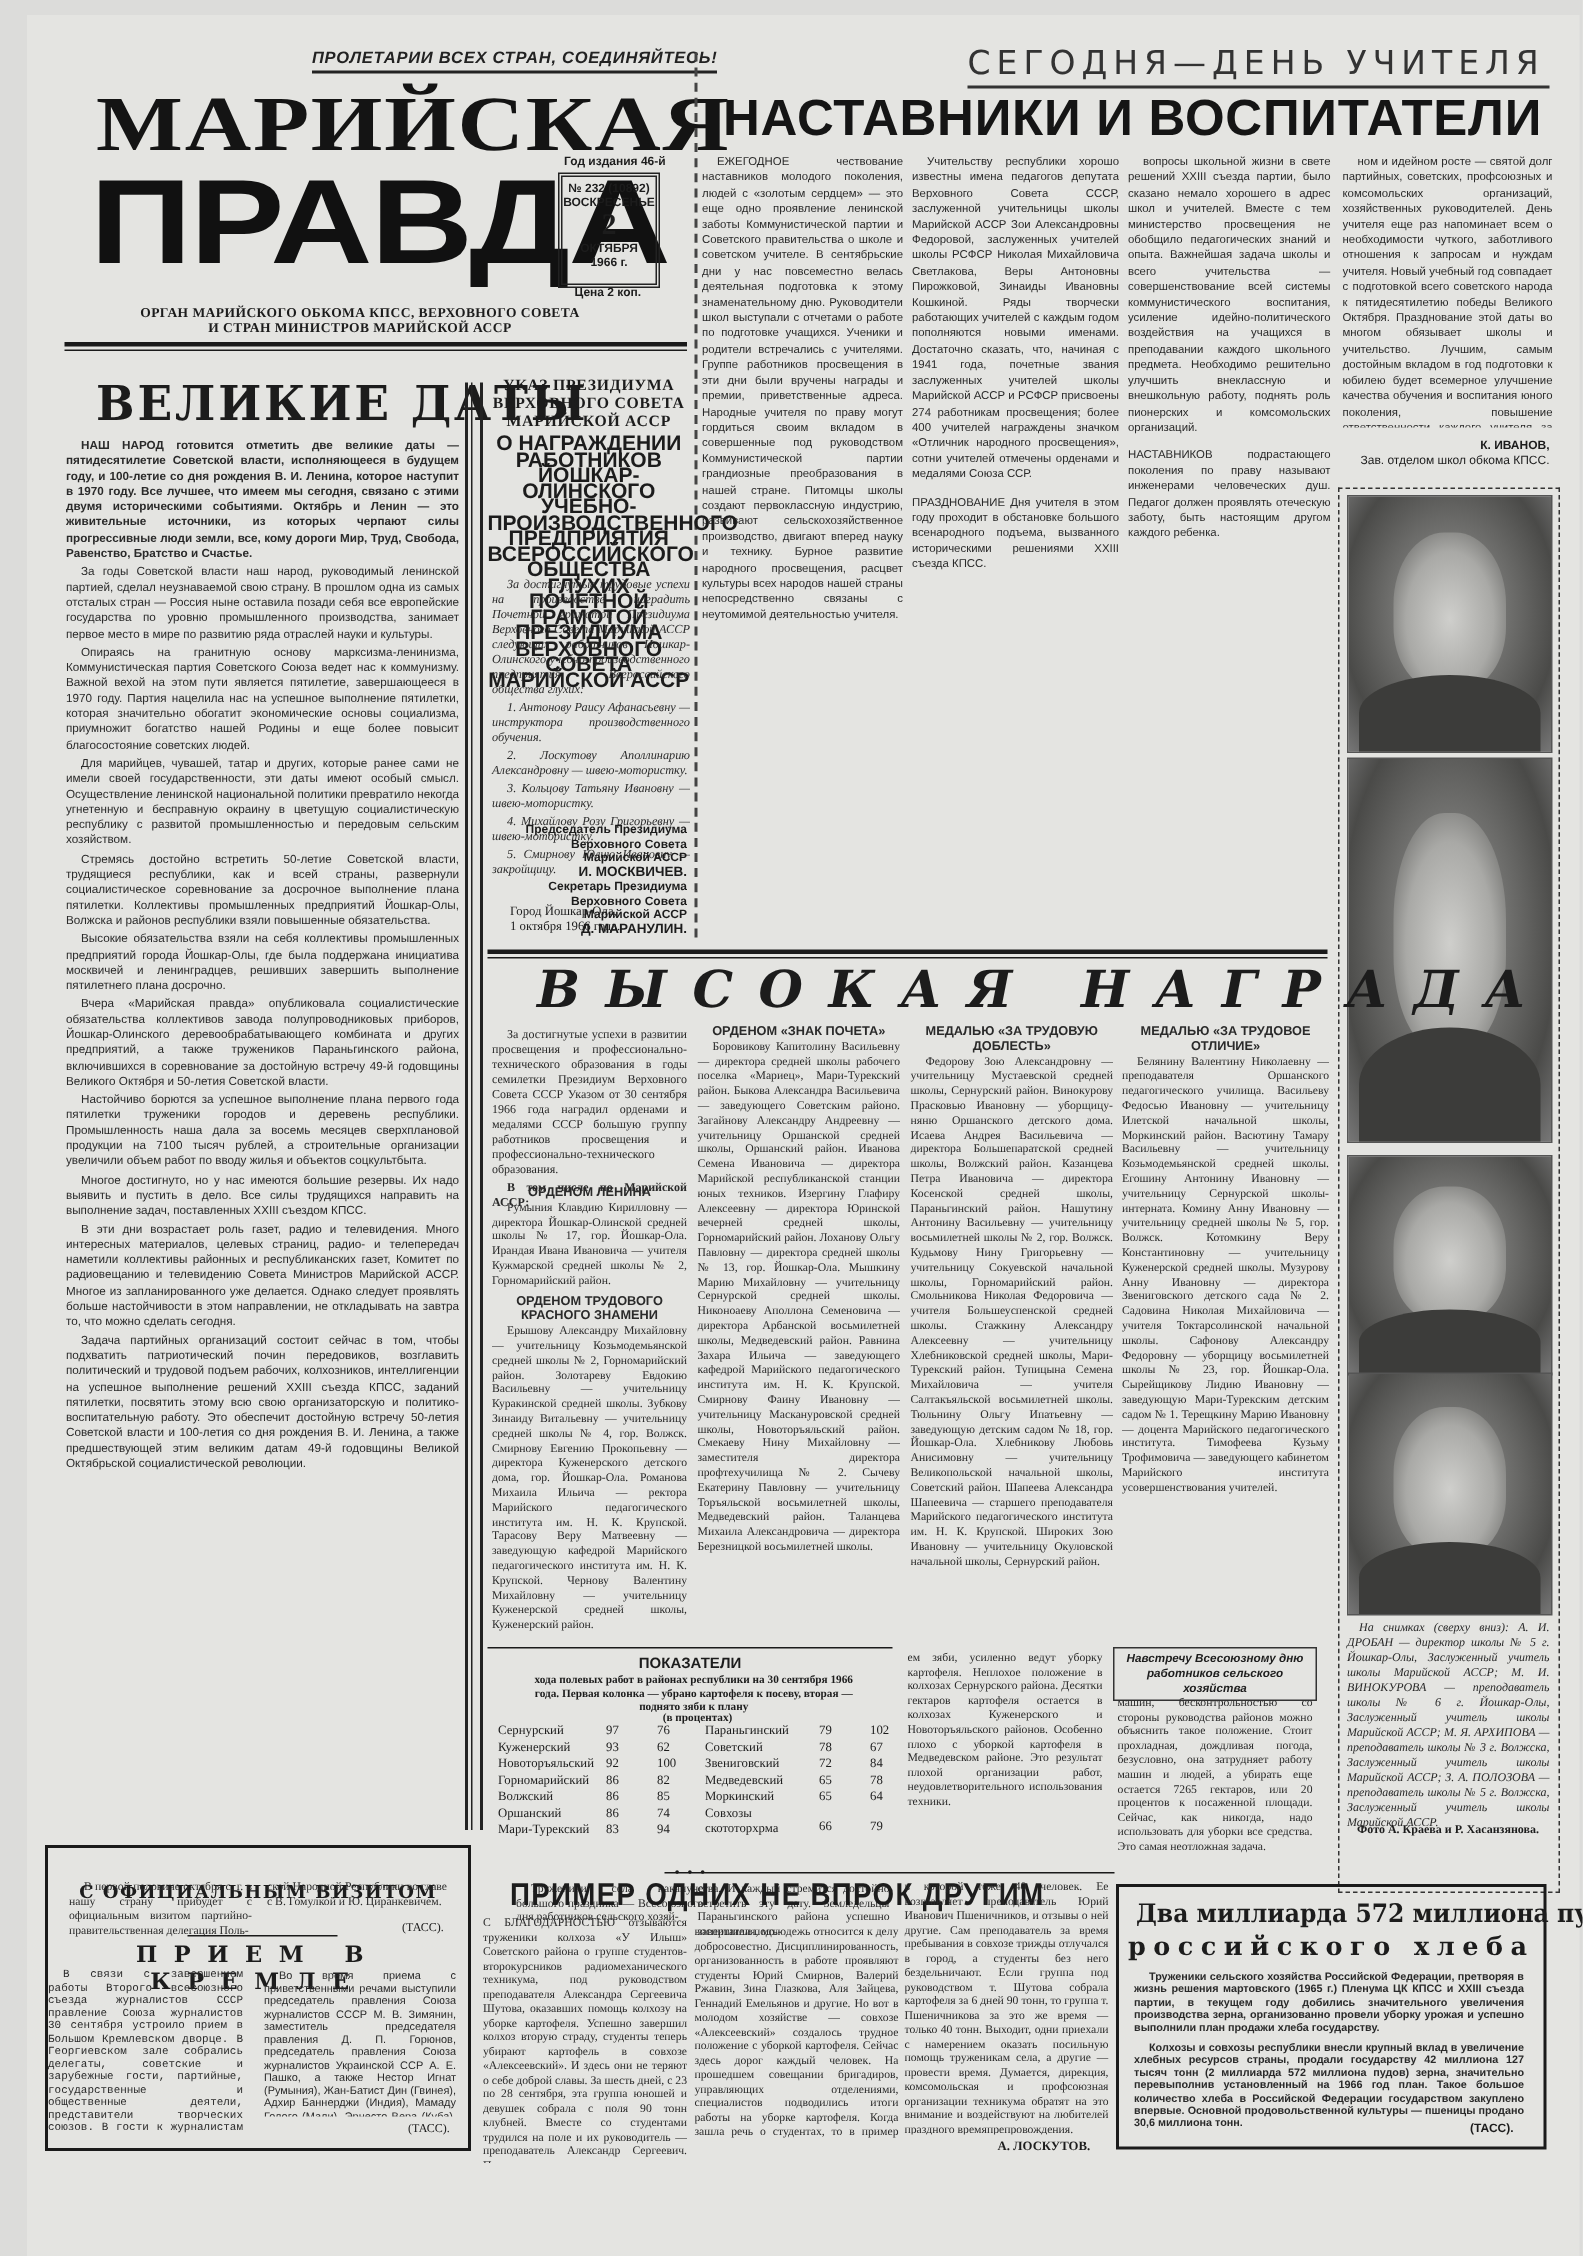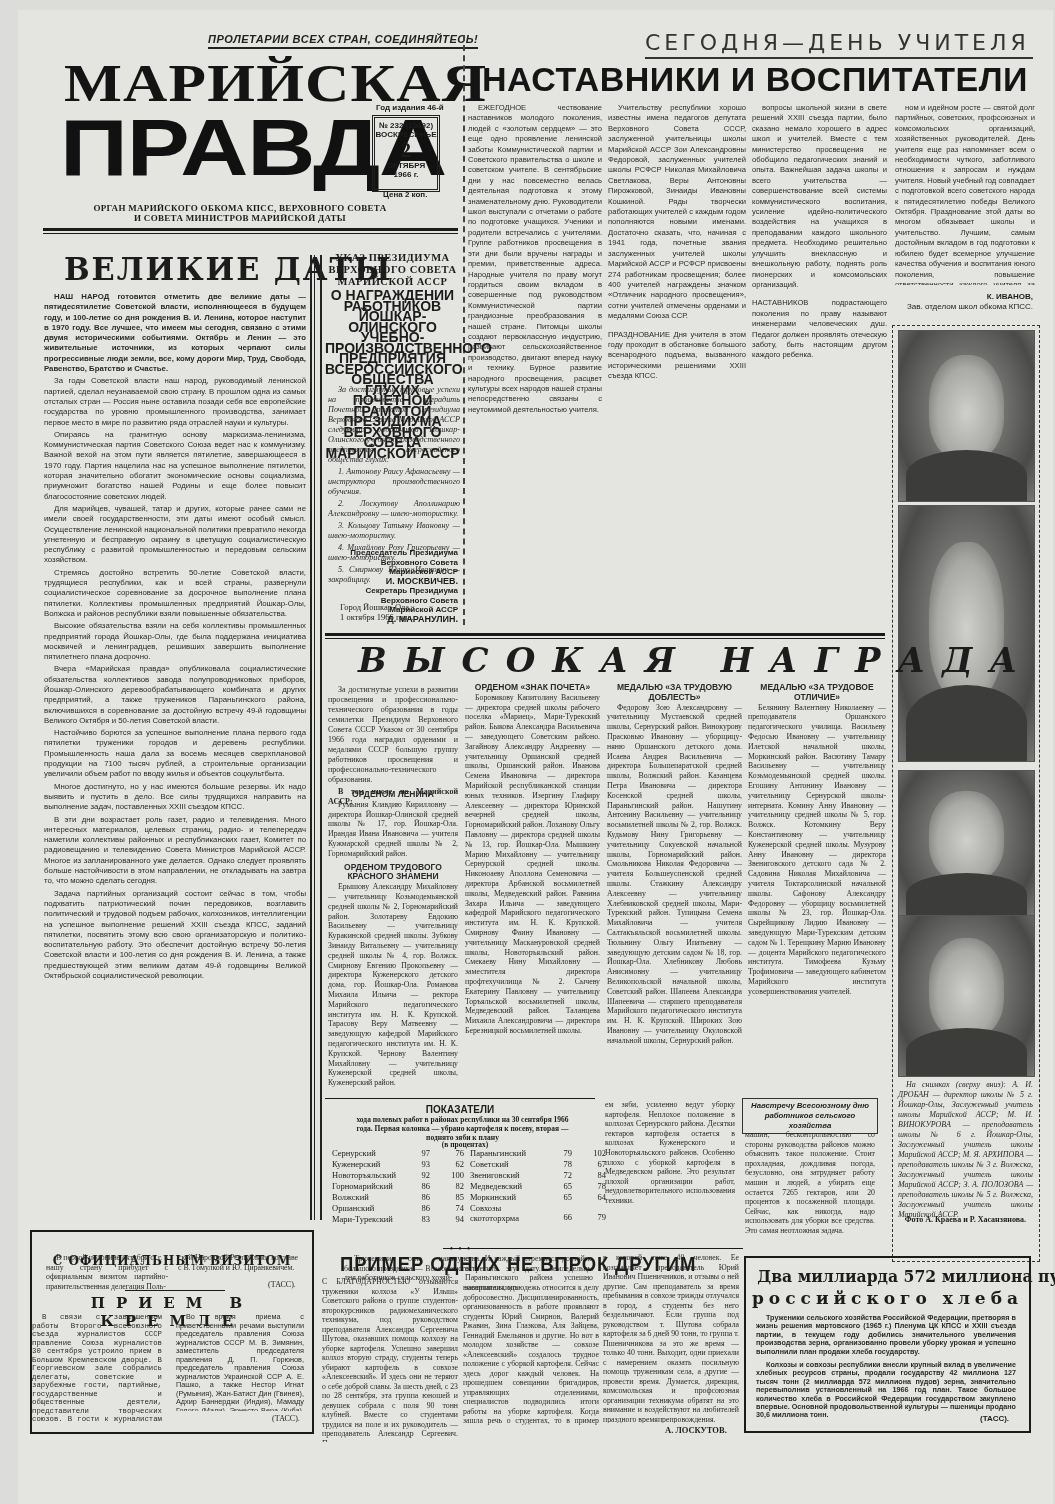--- a/index.html
+++ b/index.html
@@ -17,21 +17,21 @@
   .txt p{margin:0 0 2px 0;text-indent:10px;}
   .bold{font-weight:bold;}
   .center{text-align:center;}
   .photo{position:absolute;background:radial-gradient(ellipse at 50% 45%,#9c9c9a 0%,#6b6b69 45%,#4a4a48 75%,#777 100%);
          border:1px solid #555;}
   .photo .face{position:absolute;left:22%;top:14%;width:56%;height:62%;border-radius:45% 45% 40% 40%;
          background:radial-gradient(ellipse at 50% 55%,#cfcfcc 0%,#a9a9a6 55%,#5a5a58 100%);}
   .photo .body{position:absolute;left:5%;bottom:0;width:90%;height:30%;border-radius:50% 50% 0 0;background:#3c3c3a;}
   table.stats{border-collapse:collapse;font-size:8.5px;}
   table.stats td{padding:0 4px;line-height:11px;}
-  table.stats td.n{text-align:right;width:26px;}
+  table.stats td.n{text-align:left;width:26px;}
   .frame{position:absolute;border:2px solid #1a1a1a;}
   .dotframe{position:absolute;border:1px dashed #333;}
 </style>
 </head>
 <body>
 
 <div class="paper"></div>
 
 <div class="abs sans" style="left:208px;top:33px;font-size:11px;font-style:italic;font-weight:bold;letter-spacing:.5px;color:#222;border-bottom:2px solid #222;padding-bottom:2px;">ПРОЛЕТАРИИ ВСЕХ СТРАН, СОЕДИНЯЙТЕСЬ!</div>
 <div class="abs" style="left:64px;top:58px;font-family:'Liberation Serif',serif;font-weight:bold;font-size:52px;letter-spacing:1px;color:#141414;line-height:1;transform:scaleX(1.18);transform-origin:left;">МАРИЙСКАЯ</div>
@@ -40,21 +40,21 @@
 <div class="abs sans center" style="left:372px;top:115px;width:62px;height:68px;border:3px double #222;font-size:8px;font-weight:bold;line-height:9px;padding-top:3px;">
   <div>№ 232 (10892)</div>
   <div>ВОСКРЕСЕНЬЕ</div>
   <div style="font-family:'Liberation Serif',serif;font-size:20px;line-height:22px;">2</div>
   <div>ОКТЯБРЯ</div>
   <div>1966 г.</div>
 </div>
 <div class="abs sans" style="left:383px;top:190px;font-size:8px;font-weight:bold;">Цена 2 коп.</div>
 <div class="abs center" style="left:60px;top:203px;width:360px;font-size:9px;font-weight:bold;line-height:10px;letter-spacing:.3px;">
   <div>ОРГАН МАРИЙСКОГО ОБКОМА КПСС, ВЕРХОВНОГО СОВЕТА</div>
-  <div>И СОВЕТА МИНИСТРОВ МАРИЙСКОЙ ДАТЫ</div>
+  <div>И СТРАН МИНИСТРОВ МАРИЙСКОЙ АССР</div>
 </div>
 <div class="drule" style="left:43px;top:228px;width:415px;"></div>
 
 <div class="vdash" style="left:463px;top:35px;height:590px;"></div>
 
 <div class="abs" style="left:645px;top:30px;font-family:'DejaVu Sans',sans-serif;font-size:22px;letter-spacing:4px;color:#333;border-bottom:2px solid #333;padding-bottom:2px;width:388px;white-space:nowrap;">СЕГОДНЯ—ДЕНЬ УЧИТЕЛЯ</div>
 <div class="abs sans" style="left:482px;top:60px;font-weight:bold;font-size:34px;letter-spacing:.5px;color:#151515;white-space:nowrap;">НАСТАВНИКИ И ВОСПИТАТЕЛИ</div>
 
 <div class="abs txt sans" style="left:468px;top:103px;width:134px;height:470px;overflow:hidden;font-size:7.6px;">
   <p>ЕЖЕГОДНОЕ чествование наставников молодого поколения, людей с «золотым сердцем» — это еще одно проявление ленинской заботы Коммунистической партии и Советского правительства о школе и советском учителе. В сентябрьские дни у нас повсеместно велась деятельная подготовка к этому знаменательному дню. Руководители школ выступали с отчетами о работе по подготовке учащихся. Ученики и родители встречались с учителями. Группе работников просвещения в эти дни были вручены награды и премии, приветственные адреса. Народные учителя по праву могут гордиться своим вкладом в совершенные под руководством Коммунистической партии грандиозные преобразования в нашей стране. Питомцы школы создают первоклассную индустрию, развивают сельскохозяйственное производство, двигают вперед науку и технику. Бурное развитие народного просвещения, расцвет культуры всех народов нашей страны непосредственно связаны с неутомимой деятельностью учителя.</p>

